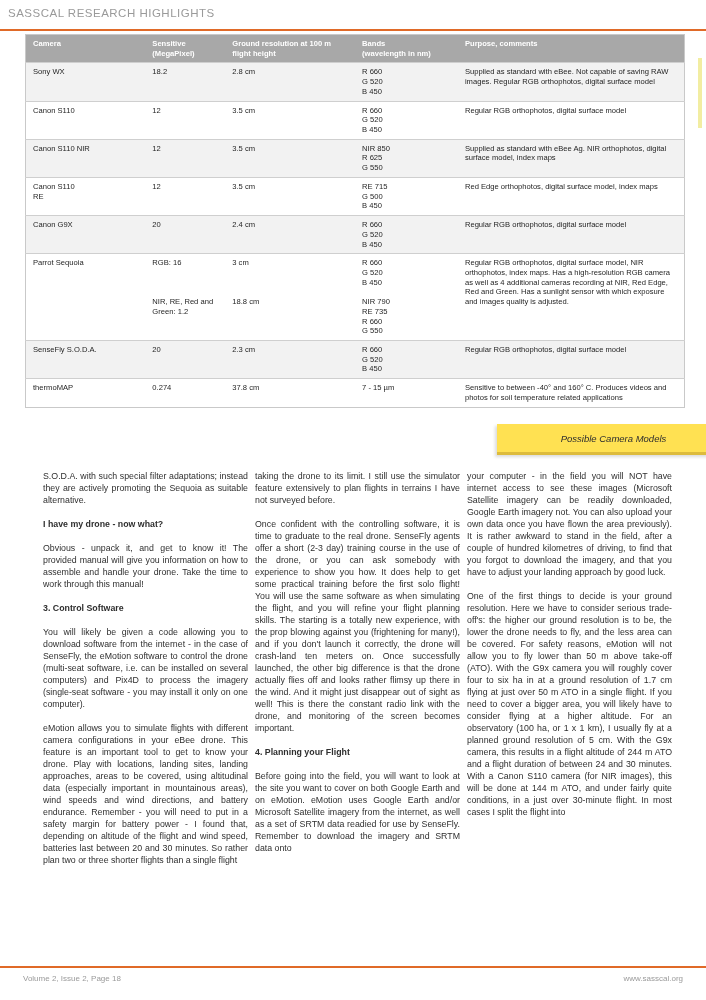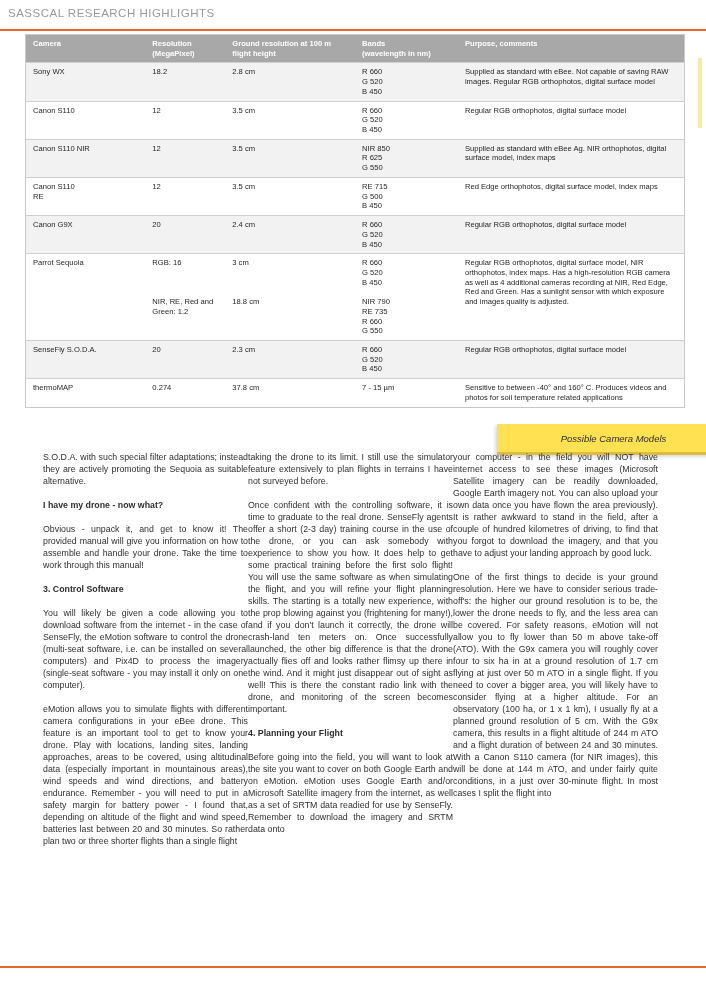--- a/index.html
+++ b/index.html
@@ -44,22 +44,22 @@
     position:absolute;top:424px;left:497px;width:209px;height:28px;
     background:#ffe152;border-bottom:3px solid #ddbb3c;
     display:flex;align-items:center;justify-content:center;
     box-shadow:-2px 2px 3px rgba(0,0,0,.14);
     padding-left:12px;
   }
   .callout span{font-style:italic;font-size:9.5px;color:#2e2e2e;}
 
   
   .columns{
-    position:absolute;top:451px;left:43px;width:629px;
-    display:flex;
+    position:absolute;top:470px;left:43px;width:629px;
+    display:flex;gap:7px;
   }
   .col{width:205px;}
   .col p{
     margin:0 0 12px 0;font-size:8.8px;line-height:12px;
     text-align:justify;hyphens:auto;
   }
   .col h3{
     margin:0 0 12px 0;font-size:8.8px;line-height:12px;font-weight:bold;
   }
 
@@ -83,21 +83,21 @@
     <colgroup>
       <col style="width:120px">
         <col style="width:80px">
         <col style="width:130px">
         <col style="width:103px">
         <col style="width:227px">
     </colgroup>
     <thead>
       <tr>
         <th>Camera</th>
-        <th>Resolution
+        <th>Sensitive
 (MegaPixel)</th>
         <th>Ground resolution at 100 m
 flight height</th>
         <th>Bands
 (wavelength in nm)</th>
         <th>Purpose, comments</th>
       </tr>
     </thead>
     <tbody>
       <tr>
@@ -209,14 +209,18 @@
       <h3>4. Planning your Flight</h3>
       <p>Before going into the field, you will want to look at the site you want to cover on both Google Earth and on eMotion. eMotion uses Google Earth and/or Microsoft Satellite imagery from the internet, as well as a set of SRTM data readied for use by SenseFly. Remember to download the imagery and SRTM data onto</p>
     </div>
     <div class="col">
       <p>your computer - in the field you will NOT have internet access to see these images (Microsoft Satellite imagery can be readily downloaded, Google Earth imagery not. You can also upload your own data once you have flown the area previously). It is rather awkward to stand in the field, after a couple of hundred kilometres of driving, to find that you forgot to download the imagery, and that you have to adjust your landing approach by good luck.</p>
       <p>One of the first things to decide is your ground resolution. Here we have to consider serious trade-off's: the higher our ground resolution is to be, the lower the drone needs to fly, and the less area can be covered. For safety reasons, eMotion will not allow you to fly lower than 50 m above take-off (ATO). With the G9x camera you will roughly cover four to six ha in at a ground resolution of 1.7 cm flying at just over 50 m ATO in a single flight. If you need to cover a bigger area, you will likely have to consider flying at a higher altitude. For an observatory (100 ha, or 1 x 1 km), I usually fly at a planned ground resolution of 5 cm. With the G9x camera, this results in a flight altitude of 244 m ATO and a flight duration of between 24 and 30 minutes. With a Canon S110 camera (for NIR images), this will be done at 144 m ATO, and under fairly quite conditions, in a just over 30-minute flight. In most cases I split the flight into</p>
     </div>
   </div>
 
   <div class="footer-rule"></div>
+  <div class="footer">
+    <span>Volume 2, Issue 2, Page 18</span>
+    <span>www.sasscal.org</span>
+  </div>
 
 </div>
 
 </body></html>

